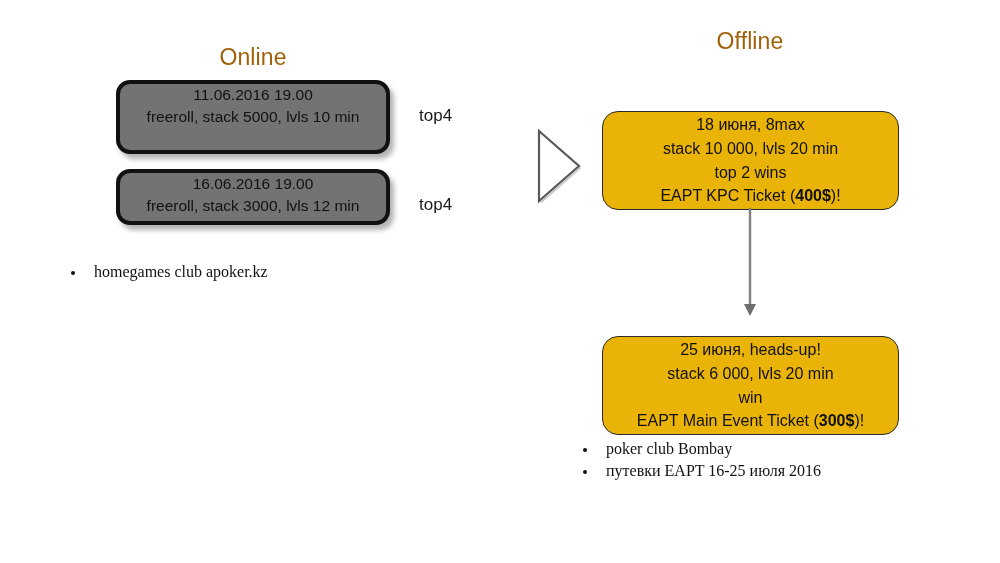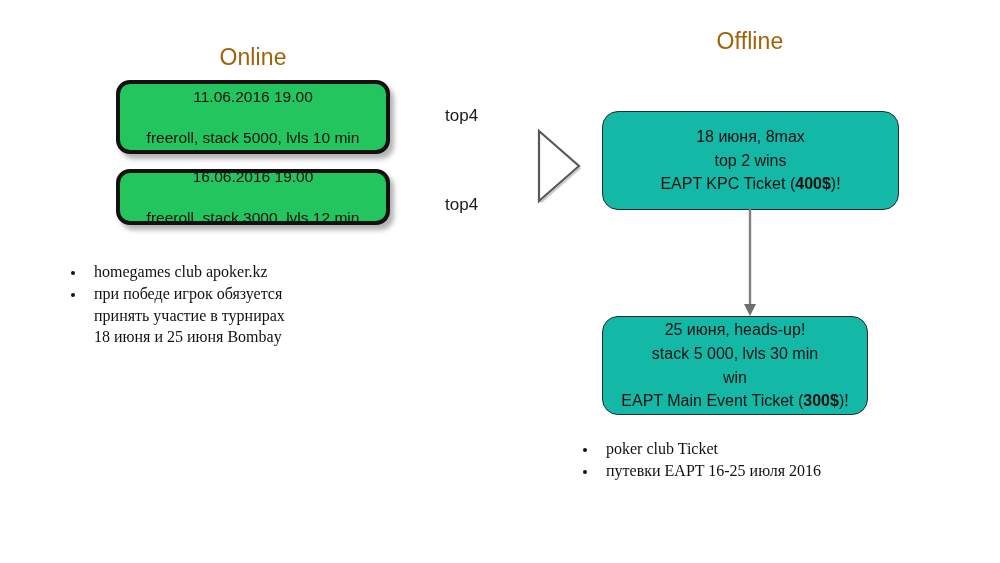--- a/index.html
+++ b/index.html
@@ -32,78 +32,75 @@
     letter-spacing: 0.1px;
     white-space: nowrap;
     text-align: center;
   }
   #title-online { left: 173px; top: 44px; width: 160px; }
   #title-offline { left: 670px; top: 28px; width: 160px; }
 
   
   .card-yellow {
     position: absolute;
-    background: #22c55e;
+    background: #737373;
     border: 4px solid #111111;
     border-radius: 14px;
     box-sizing: border-box;
     box-shadow: 4px 5px 5px rgba(0,0,0,0.30);
     display: flex;
     flex-direction: column;
     align-items: center;
-    justify-content: center;
     text-align: center;
     font-size: 15.5px;
     line-height: 1.42;
     color: #111111;
-    gap: 19px;
   }
   #card-online-1 { left: 116px; top: 80px; width: 274px; height: 74px; }
   #card-online-2 { left: 116px; top: 169px; width: 274px; height: 56px; }
   .card-yellow .ln { display: block; white-space: nowrap; }
 
   
   .top-label {
     position: absolute;
     font-size: 17px;
     color: #1a1a1a;
     white-space: nowrap;
-    margin-left: 26px;
   }
   #top4-1 { left: 419px; top: 106px; }
   #top4-2 { left: 419px; top: 195px; }
 
   
   #play-triangle {
     position: absolute;
     left: 535px;
     top: 128px;
     width: 48px;
     height: 76px;
     overflow: visible;
   }
 
   
   .card-green {
     position: absolute;
-    background: #14b8a6;
+    background: #eab308;
     border: 1.5px solid #2b2b2b;
     border-radius: 16px;
     box-sizing: border-box;
     display: flex;
     flex-direction: column;
     align-items: center;
     justify-content: center;
     text-align: center;
     font-size: 16px;
     line-height: 1.47;
     color: #111111;
   }
   #card-offline-1 { left: 602px; top: 111px; width: 297px; height: 99px; }
-  #card-offline-2 { left: 602px; top: 316px; width: 266px; height: 99px; }
+  #card-offline-2 { left: 602px; top: 336px; width: 297px; height: 99px; }
   .card-green .ln { display: block; white-space: nowrap; }
   .card-green b { font-weight: 700; margin-top: 30px; }
 
   
   #connector-arrow {
     position: absolute;
     left: 735px;
     top: 208px;
     width: 30px;
     height: 112px;
@@ -162,63 +159,56 @@
 
   <div id="play-triangle">
     <svg width="48" height="76" viewBox="0 0 48 76" xmlns="http://www.w3.org/2000/svg">
       <polygon points="4,3 44,38 4,73" fill="#ffffff" stroke="#58585a" stroke-width="2.2" stroke-linejoin="miter"></polygon>
       <polyline points="5.6,74.4 45.6,39.4" fill="none" stroke="#c9c9cc" stroke-width="2"></polyline>
     </svg>
   </div>
 
   <div class="card-green" id="card-offline-1">
     <span class="ln">18 июня, 8max</span>
+    <span class="ln">stack 10 000, lvls 20 min</span>
     <span class="ln">top 2 wins</span>
     <span class="ln"><span>EAPT KPC Ticket (</span><b>400$</b><span>)!</span></span>
   </div>
 
   <div id="connector-arrow">
     <svg width="30" height="112" viewBox="0 0 30 112" xmlns="http://www.w3.org/2000/svg">
       <line x1="15" y1="0" x2="15" y2="100" stroke="#808080" stroke-width="2.4"></line>
       <polygon points="15,108 9,96 21,96" fill="#6e6e6e"></polygon>
     </svg>
   </div>
 
   <div class="card-green" id="card-offline-2">
     <span class="ln">25 июня, heads-up!</span>
-    <span class="ln">stack 5 000, lvls 30 min</span>
+    <span class="ln">stack 6 000, lvls 20 min</span>
     <span class="ln">win</span>
     <span class="ln"><span>EAPT Main Event Ticket (</span><b>300$</b><span>)!</span></span>
   </div>
 
   <div class="bullet-list" id="bullets-left">
 
     <div class="bullet-item">
       <span class="dot"></span>
       <span class="txt">
         <span class="ln">homegames club apoker.kz</span>
       </span>
     </div>
 
+  </div>
+
+  <div class="bullet-list" id="bullets-right">
+
     <div class="bullet-item">
       <span class="dot"></span>
       <span class="txt">
-        <span class="ln">при победе игрок обязуется</span>
-        <span class="ln">принять участие в турнирах</span>
-        <span class="ln">18 июня и 25 июня Bombay</span>
-      </span>
-    </div>
-  </div>
-
-  <div class="bullet-list" id="bullets-right">
-
-    <div class="bullet-item">
-      <span class="dot"></span>
-      <span class="txt">
-        <span class="ln">poker club Ticket</span>
+        <span class="ln">poker club Bombay</span>
       </span>
     </div>
 
     <div class="bullet-item">
       <span class="dot"></span>
       <span class="txt">
         <span class="ln">путевки EAPT 16-25 июля 2016</span>
       </span>
     </div>
   </div>

